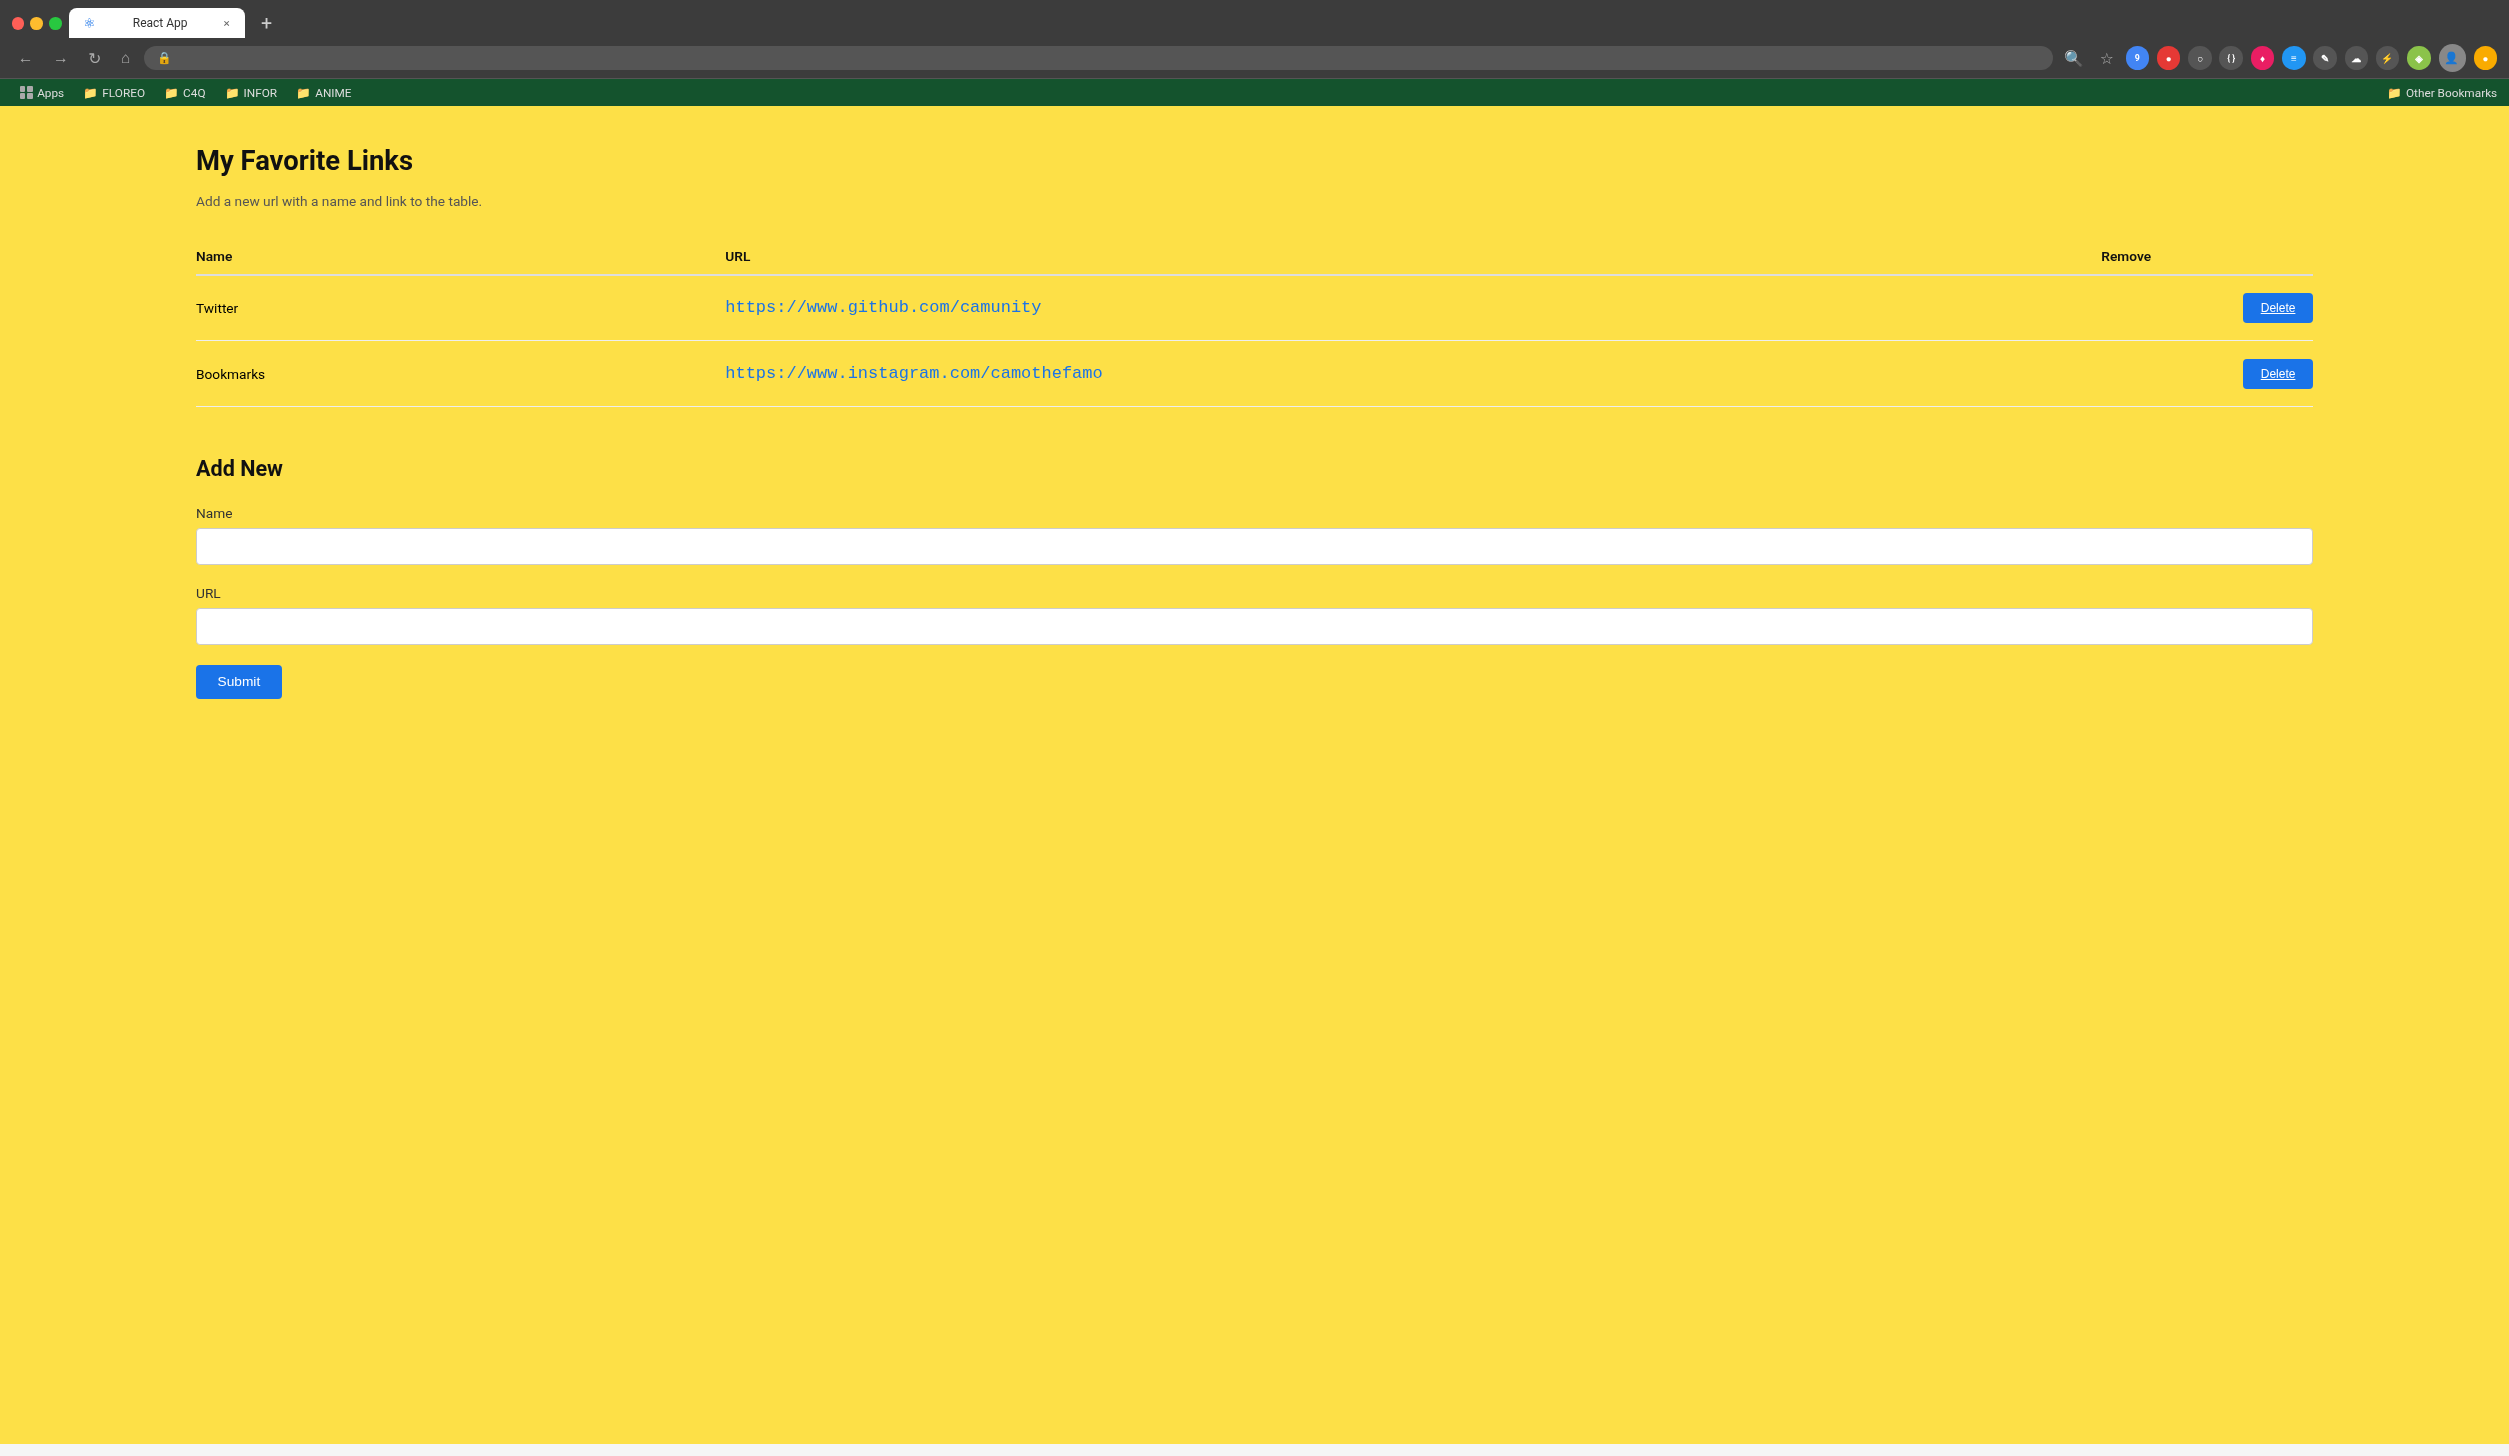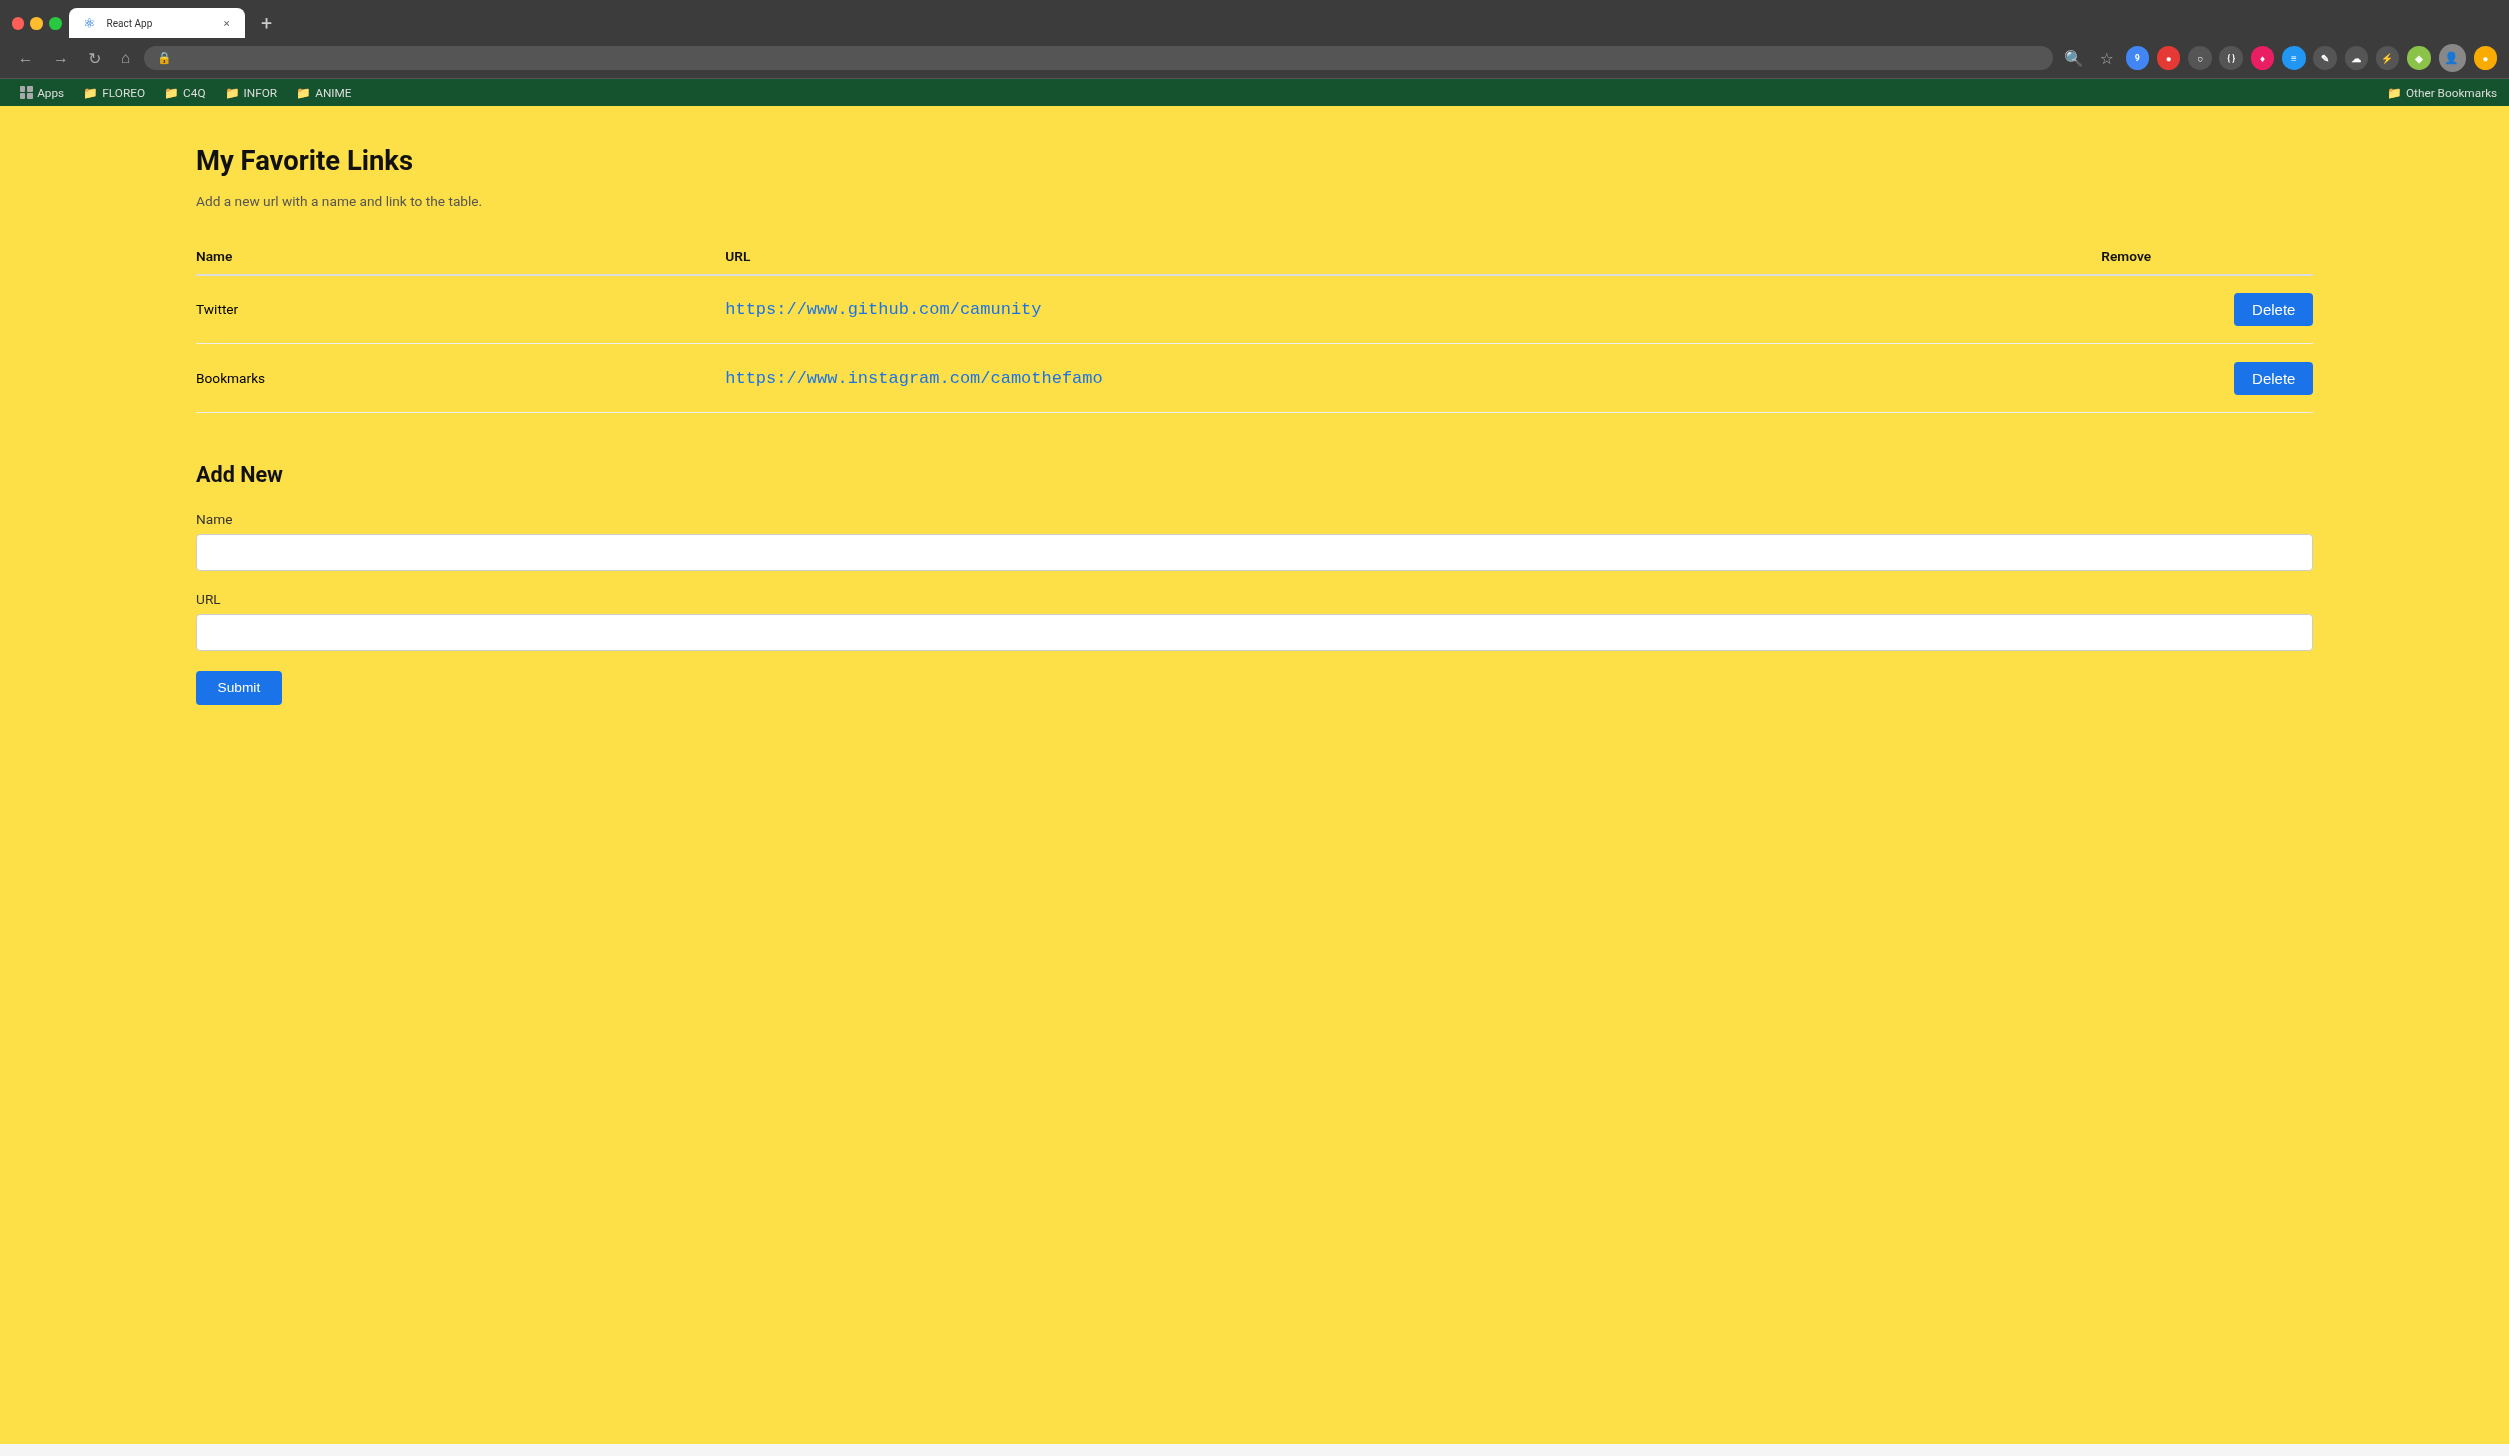--- a/index.html
+++ b/index.html
@@ -46,26 +46,27 @@
     }
 
     .tab-icon {
       width: 15.7px;
       height: 15.7px;
       color: #1a73e8;
       font-size: 13.7px;
     }
 
     .tab-title {
-      font-size: 10px;
+      font-size: 12px;
       color: #333;
       flex: 1;
       white-space: nowrap;
       overflow: hidden;
       text-overflow: ellipsis;
+      text-align: center;
     }
 
     .tab-close {
       font-size: 11.8px;
       color: #666;
       cursor: pointer;
       padding: 2px;
     }
 
     .tab-add {
@@ -224,23 +225,24 @@
       font-size: 17px;
       font-family: Liberation Mono, monospace;
     }
 
     .delete-btn {
       background: #1a73e8;
       color: white;
       border: none;
       padding: 7.8px 17.6px;
       border-radius: 3.9px;
-      font-size: 15px;
+      font-size: 12px;
       cursor: pointer;
       font-weight: 500;
+      text-decoration: underline;
     }
 
     
     .form-section { margin-top: 9.8px; }
 
     .form-title {
       font-size: 21.6px;
       font-weight: bold;
       color: #111;
       margin-bottom: 23.5px;

